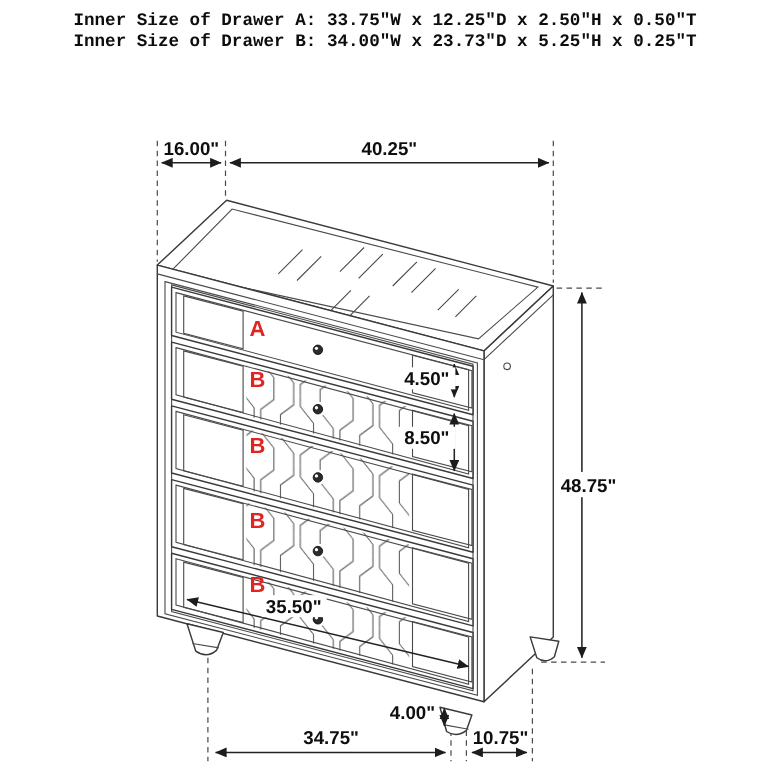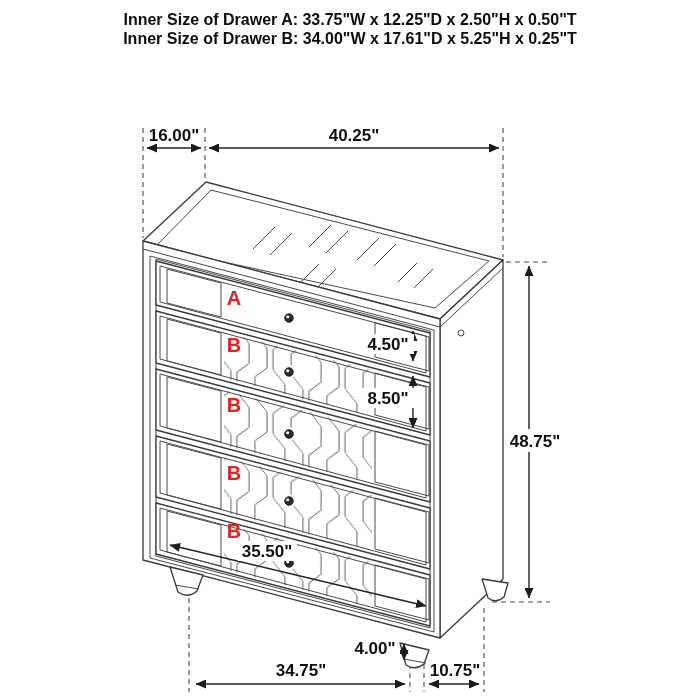--- a/index.html
+++ b/index.html
@@ -1,33 +1,33 @@
 <!DOCTYPE html>
 <html><head>
 <meta charset="utf-8">
 <style>
   html,body{margin:0;padding:0;background:#ffffff;}
   body{width:700px;height:700px;position:relative;font-family:"Liberation Sans",sans-serif;overflow:hidden;}
   .titles{position:absolute;top:10px;left:0;width:700px;text-align:center;
-          font-weight:bold;font-size:16px;line-height:19px;color:#0d0d0d;}
+          font-weight:bold;font-size:16px;line-height:19px;color:#0d0d0d;font-family:Liberation Mono, monospace;}
   svg{position:absolute;top:0;left:0;}
   .ln{stroke:#3a3a3a;stroke-width:1.3;fill:none;stroke-linejoin:round;stroke-linecap:round;}
   .thin{stroke:#4a4a4a;stroke-width:1;fill:none;}
   .white{fill:#ffffff;}
   .dash{stroke:#4a4a4a;stroke-width:1.1;stroke-dasharray:5 4;fill:none;}
   .dimln{stroke:#222222;stroke-width:1.4;fill:none;}
   text.dim{font-family:"Liberation Sans",sans-serif;font-weight:bold;font-size:17px;fill:#0f0f0f;text-anchor:middle;}
   text.marker{font-family:"Liberation Sans",sans-serif;font-weight:bold;font-size:20px;fill:#e02420;text-anchor:middle;}
 </style>
 </head>
 <body>
 
 <div class="titles">
   <div>Inner Size of Drawer A: 33.75"W x 12.25"D x 2.50"H x 0.50"T</div>
-  <div>Inner Size of Drawer B: 34.00"W x 17.61"D x 5.25"H x 0.25"T</div>
+  <div>Inner Size of Drawer B: 34.00"W x 23.73"D x 5.25"H x 0.25"T</div>
 </div>
 
 <svg width="700" height="700" viewBox="0 0 700 700">
   <defs>
     <marker id="ah" markerWidth="11" markerHeight="9" refX="10" refY="4.5" orient="auto" markerUnits="userSpaceOnUse">
       <path d="M0,0 L10.5,4.5 L0,9 Z" fill="#1c1c1c"></path>
     </marker>
     <marker id="ahs" markerWidth="11" markerHeight="9" refX="0.5" refY="4.5" orient="auto" markerUnits="userSpaceOnUse">
       <path d="M10.5,0 L0,4.5 L10.5,9 Z" fill="#1c1c1c"></path>
     </marker>

